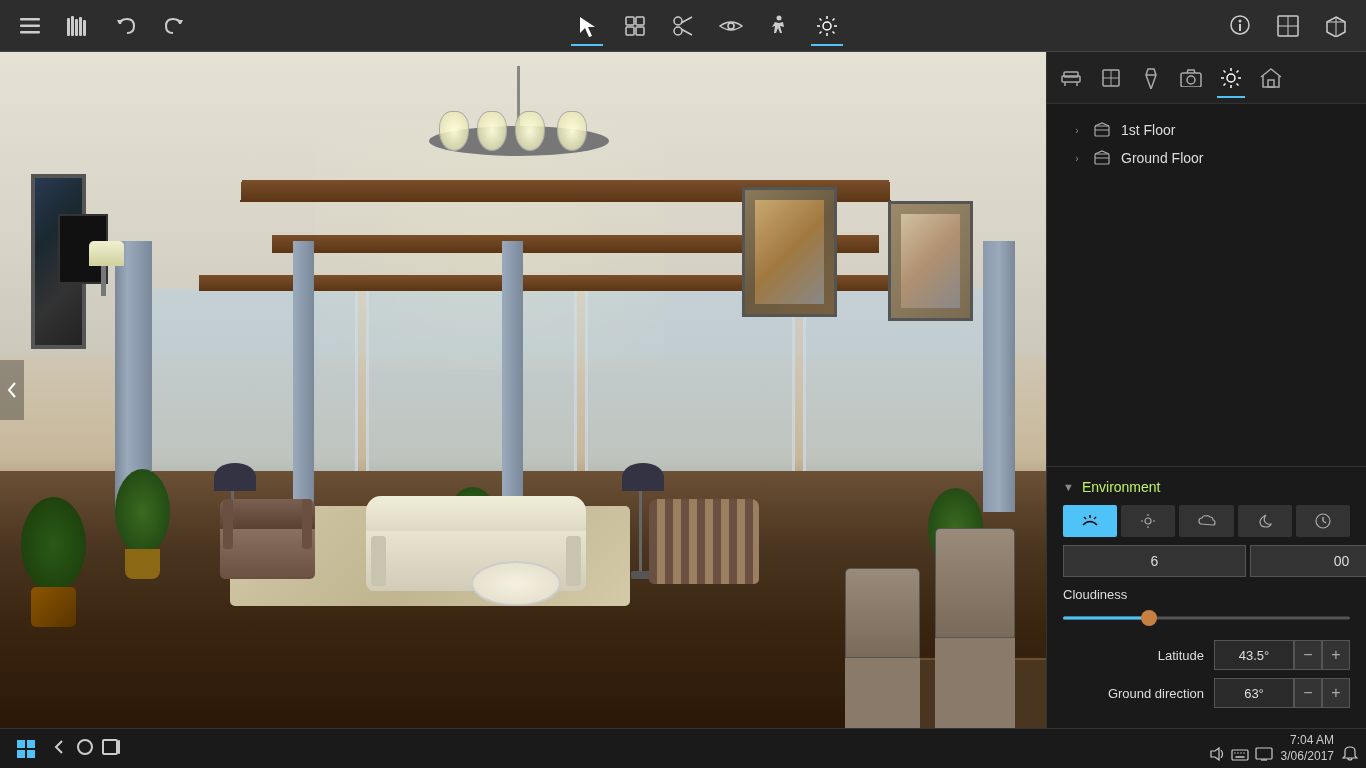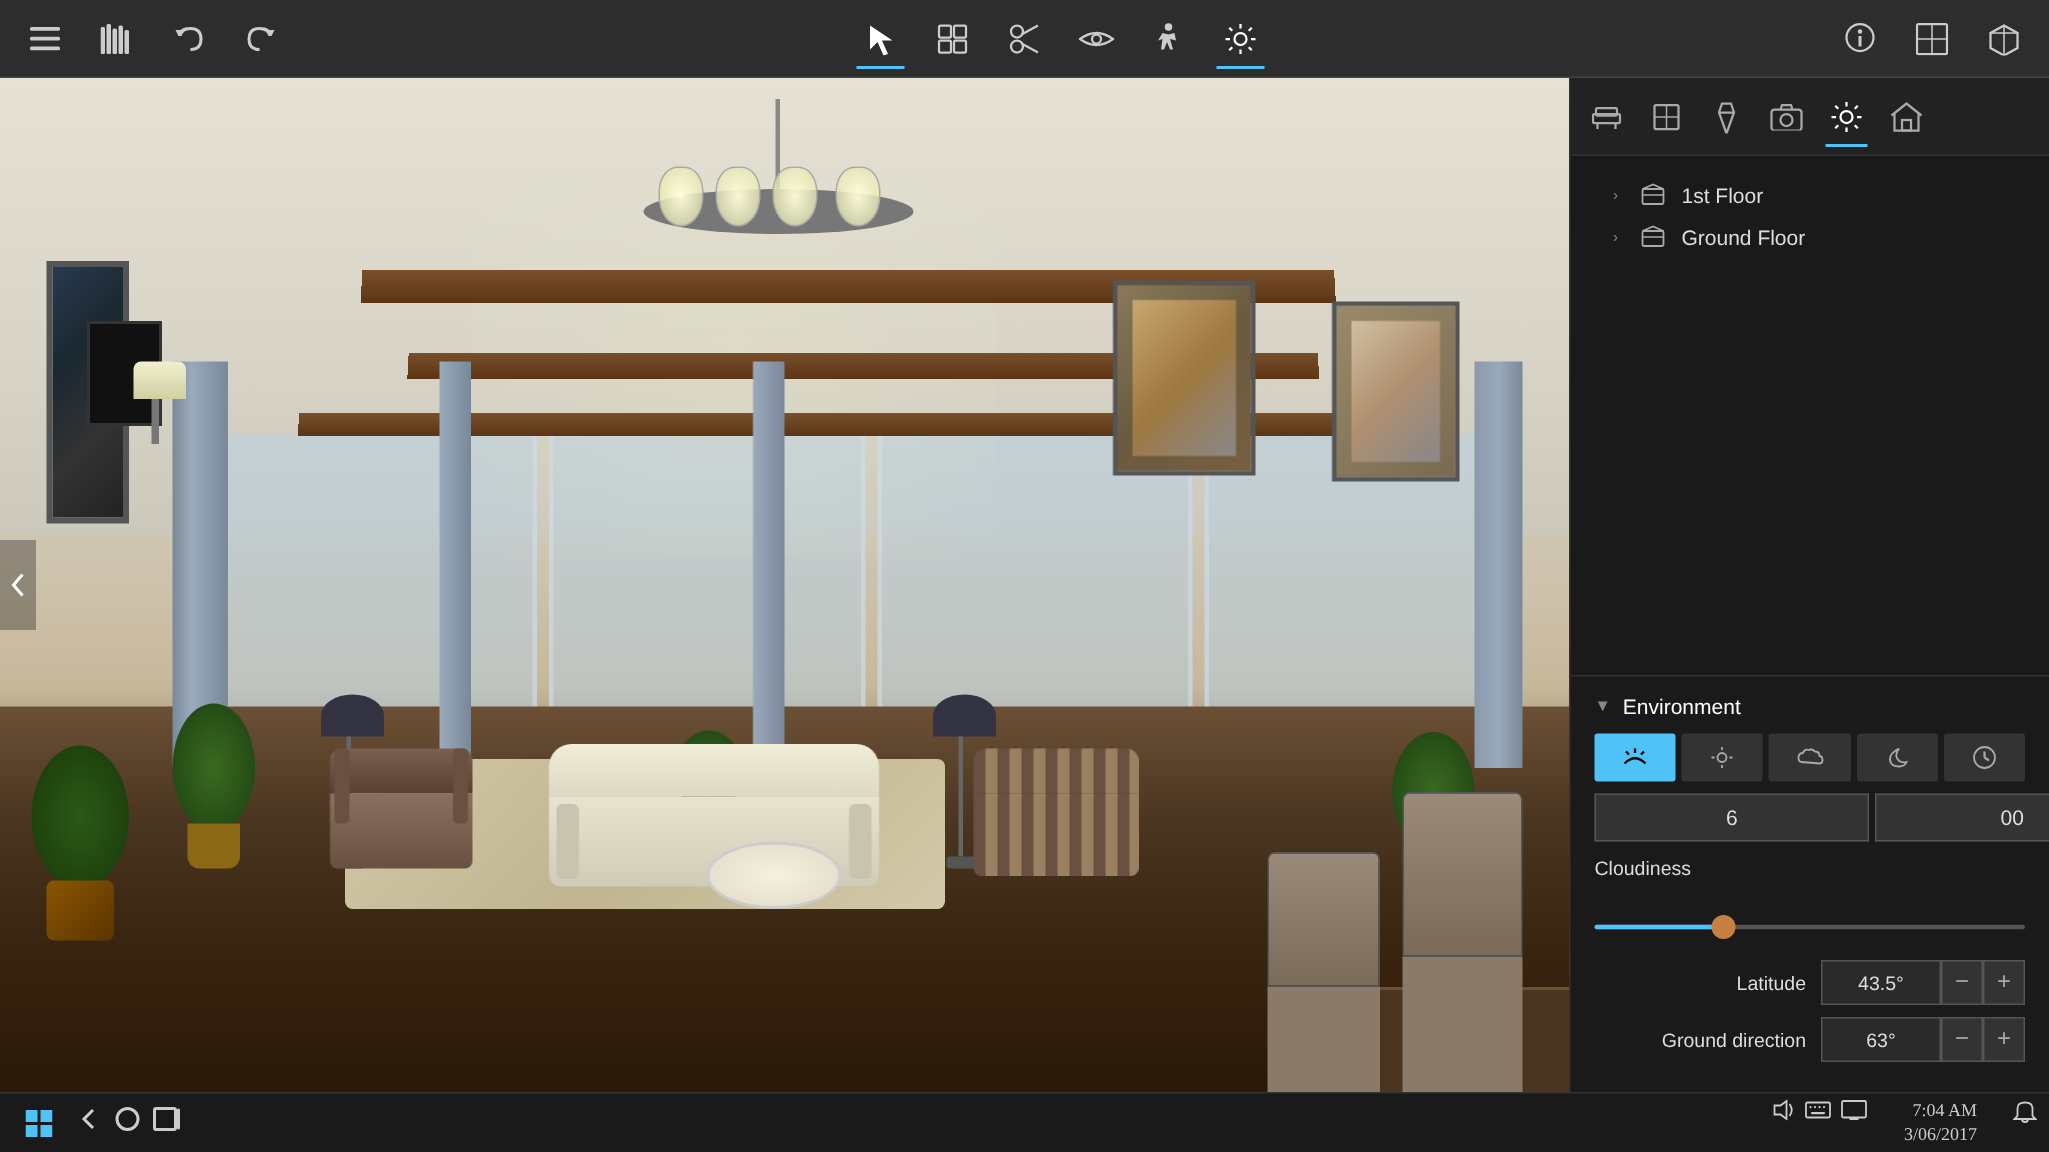--- a/index.html
+++ b/index.html
@@ -102,21 +102,21 @@
     
     .time-input-row {
       display: flex; gap: 4px; margin-bottom: 10px;
     }
     .time-input {
       flex: 1; height: 32px; background: #333; border: 1px solid #555;
       color: #ddd; text-align: center; font-size: 14px;
     }
 
     
-    .param-label { font-size: 13px; color: #ddd; margin-bottom: 22px; }
+    .param-label { font-size: 13px; color: #ddd; margin-bottom: 6px; }
     .slider-container {
       position: relative; height: 20px; margin-bottom: 12px;
     }
     .slider-track {
       position: absolute; top: 50%; transform: translateY(-50%);
       left: 0; right: 0; height: 3px; background: #555; border-radius: 2px;
     }
     .slider-fill {
       height: 100%; background: #4fc3f7; border-radius: 2px;
     }
@@ -141,21 +141,21 @@
       font-size: 16px;
     }
 
     
     .taskbar {
       position: absolute; bottom: 0; left: 0; right: 0; height: 40px;
       background: #1a1a1a; display: flex; align-items: center;
       border-top: 1px solid #333; padding: 0 8px;
     }
     .taskbar-left { display: flex; align-items: center; gap: 8px; }
-    .taskbar-right { margin-left: auto; display: flex; align-items: flex-start; gap: 24px; font-family: Liberation Serif, serif; }
+    .taskbar-right { margin-left: auto; display: flex; align-items: flex-end; gap: 8px; }
     .start-btn {
       width: 36px; height: 36px; display: flex; align-items: center; justify-content: center;
       color: #4fc3f7; font-size: 18px; cursor: pointer;
     }
     .taskbar-icon { color: #ccc; font-size: 16px; cursor: pointer; }
     .clock { color: #ccc; font-size: 12px; text-align: right; line-height: 1.3; }
     .notif-area { display: flex; align-items: center; gap: 6px; }
     .notif-icon { color: #ccc; font-size: 13px; cursor: pointer; }
 
   </style>
@@ -477,21 +477,21 @@
       <span style="color:#ddd;font-size:14px;">Ground Floor</span>
     </div>
   </div>
 
   <div style="flex:1;"></div>
 
   <div style="border-top:1px solid #333;padding:12px 16px;">
 
     <div class="env-title">
       <span style="color:#888;font-size:11px;">▼</span>
-      <span style="font-size:14px;color:#ffffff;">Environment</span>
+      <span style="font-size:14px;color:#bef264;">Environment</span>
     </div>
 
     <div class="time-row">
 
       <button class="time-btn active">
         <svg width="16" height="16" viewBox="0 0 16 16" fill="none">
           <path d="M1 12 Q8 5 15 12" stroke="#000" stroke-width="1.5" fill="none"></path>
           <line x1="8" y1="2" x2="8" y2="5" stroke="#000" stroke-width="1.5"></line>
           <line x1="2" y1="4" x2="4" y2="6" stroke="#000" stroke-width="1.5"></line>
           <line x1="14" y1="4" x2="12" y2="6" stroke="#000" stroke-width="1.5"></line>

